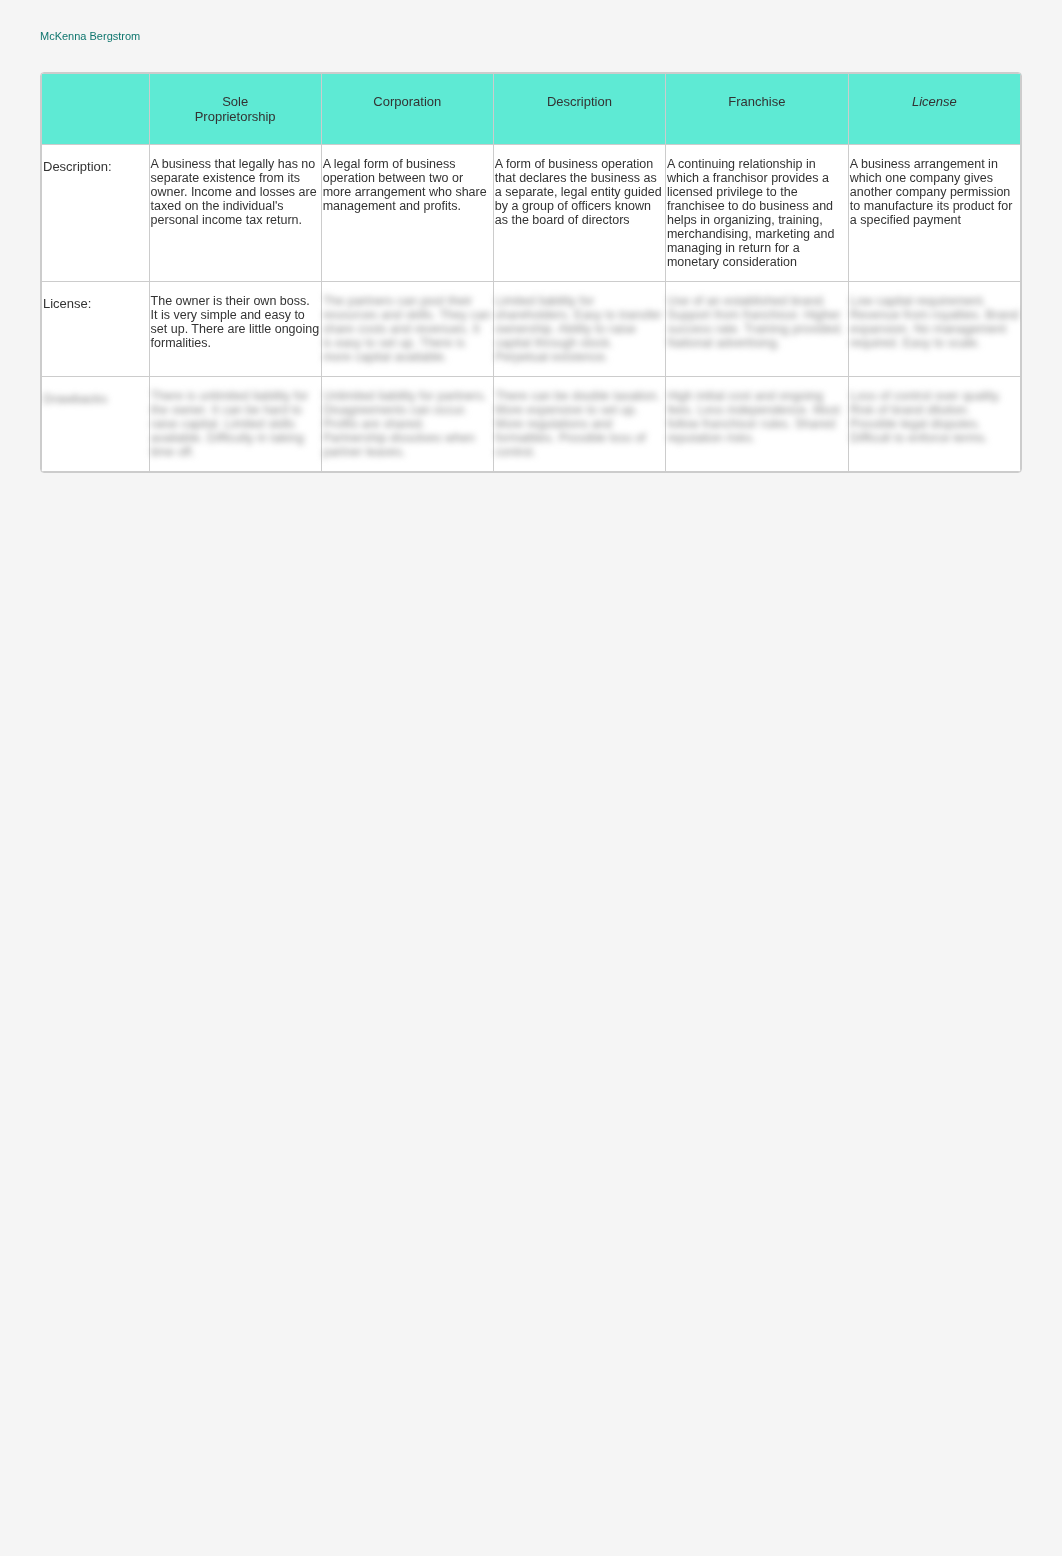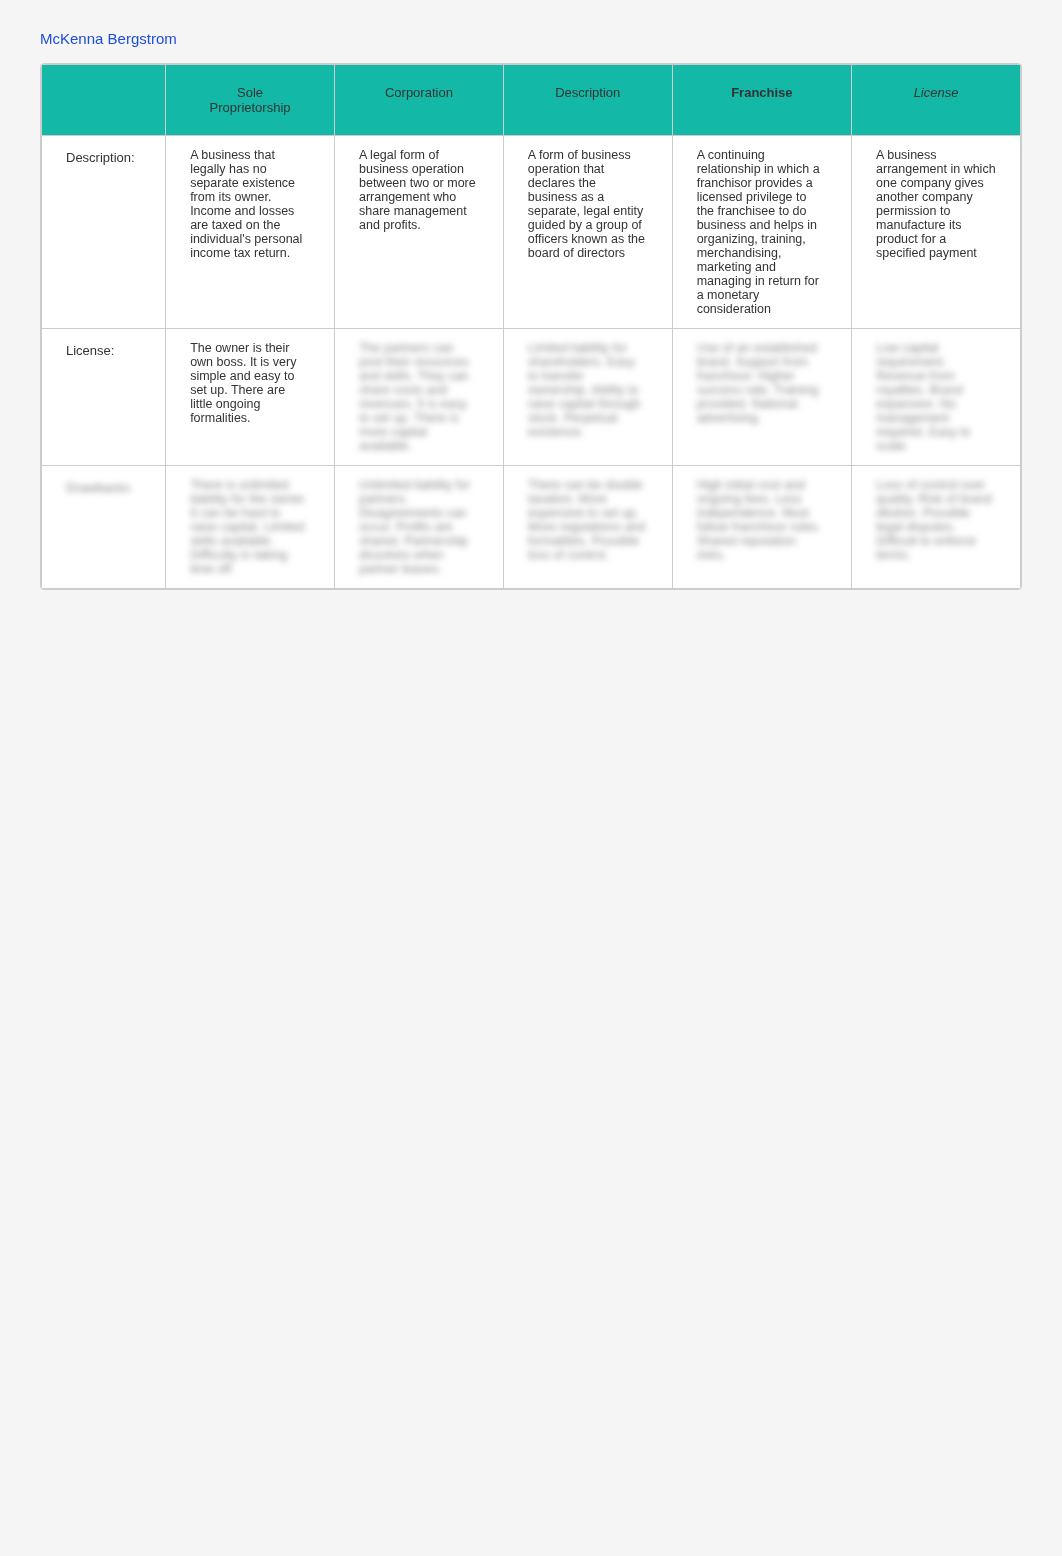--- a/index.html
+++ b/index.html
@@ -4,46 +4,46 @@
   <style>
     * { box-sizing: border-box; margin: 0; padding: 0; }
     body {
       font-family: Arial, sans-serif;
       background: #f5f5f5;
       padding: 30px 40px;
       width: 1062px;
       min-height: 1556px;
     }
     .author {
-      font-size: 15px;
-      color: #1d4ed8;
-      margin-bottom: 16px;
+      font-size: 11px;
+      color: #0f766e;
+      margin-bottom: 30px;
     }
     .table-container {
       background: #fff;
       border: 1px solid #ccc;
       border-radius: 4px;
       overflow: hidden;
     }
     table {
       width: 100%;
       border-collapse: collapse;
       font-size: 12.5px;
       color: #333;
     }
     th, td {
       border: 1px solid #ccc;
-      padding: 12px 24px;
+      padding: 12px 1px;
       vertical-align: top;
       text-align: left;
     }
     th {
       text-align: center;
       font-weight: normal;
-      background: #14b8a6;
+      background: #5eead4;
       font-size: 13px;
       padding: 20px 26px;
     }
     td.row-label {
       font-weight: normal;
       font-size: 13px;
       white-space: nowrap;
       vertical-align: top;
       padding-top: 14px;
     }
@@ -64,21 +64,21 @@
 </div>
 
 <div class="table-container">
   <table>
     <thead>
       <tr>
         <th style="width:100px;"></th>
         <th style="width:160px;">Sole<br>Proprietorship</th>
         <th style="width:160px;">Corporation</th>
         <th style="width:160px;">Description</th>
-        <th style="width:170px;font-weight:bold;">Franchise</th>
+        <th style="width:170px;">Franchise</th>
         <th style="width:160px;font-style:italic;">License</th>
       </tr>
     </thead>
     <tbody>
 
       <tr>
         <td class="row-label">Description:</td>
         <td class="clear">A business that legally has no separate existence from its owner. Income and losses are taxed on the individual's personal income tax return.</td>
         <td class="clear">A legal form of business operation between two or more arrangement who share management and profits.</td>
         <td class="clear">A form of business operation that declares the business as a separate, legal entity guided by a group of officers known as the board of directors</td>

